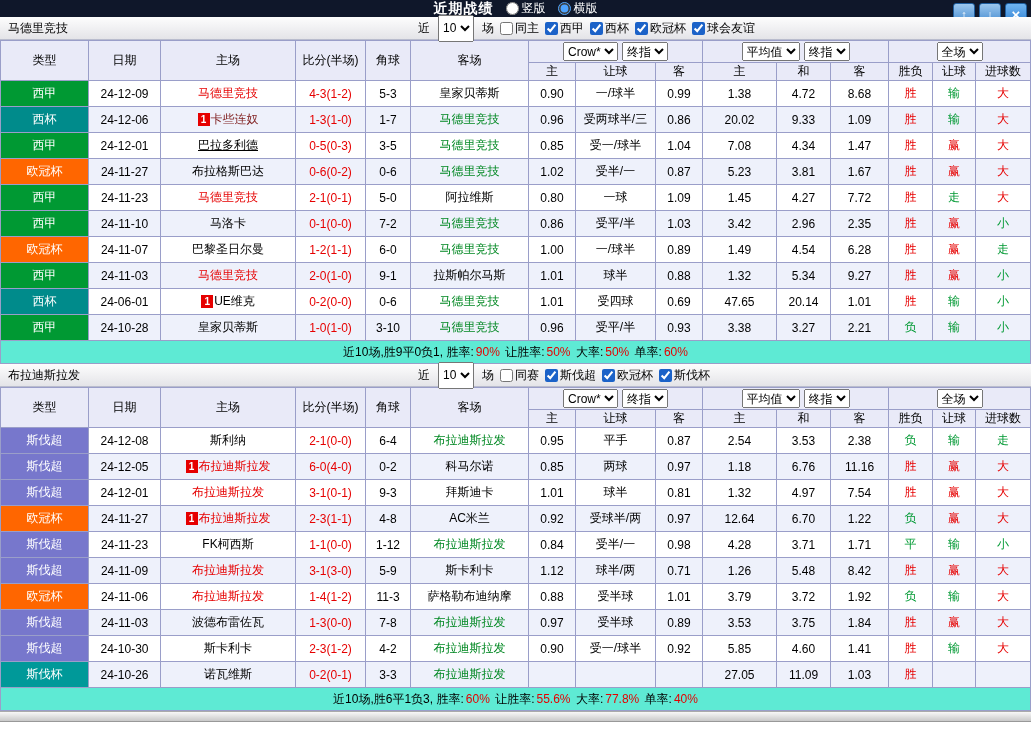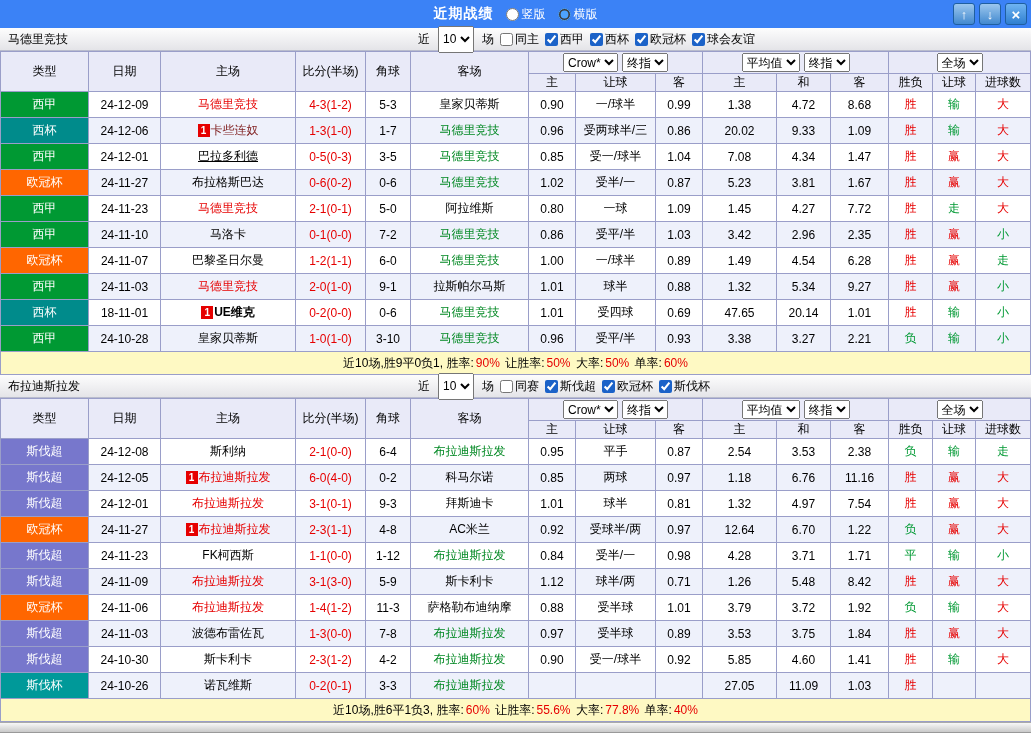--- a/index.html
+++ b/index.html
@@ -1,19 +1,19 @@
 <!DOCTYPE html>
 <html><head>
 <meta charset="utf-8">
 <style>
   *{box-sizing:border-box;margin:0;padding:0}
   html,body{background:#fff}
   body{width:1031px;font-family:"Liberation Sans","DejaVu Sans",sans-serif;font-size:12px;color:#000}
   
-  .topbar{height:28px;background:#3b82f6;position:relative;display:flex;align-items:center;color:#fff}
+  .topbar{height:17px;background:#0f172a;position:relative;display:flex;align-items:center;color:#fff}
   .topbar-center{position:absolute;left:0;right:0;display:flex;justify-content:center;align-items:center;gap:12px}
   .topbar-title{font-weight:bold;font-size:14px;letter-spacing:1px}
   .radio{display:inline-flex;align-items:center;gap:3px;font-size:12px;cursor:pointer}
   .radio input{accent-color:#4da3ff;margin:0}
   .topbar-btns{position:absolute;right:4px;top:3px;display:flex;gap:4px}
   .tb-btn{width:22px;height:22px;border:1px solid #1f5fa0;border-radius:3px;
           background:linear-gradient(#9cc7ee,#4289cf);color:#fff;font-size:13px;line-height:19px;
           text-align:center;cursor:pointer;padding:0;font-family:inherit}
   .tb-close{background:linear-gradient(#6fb4f2,#2f7fd0);font-size:15px;font-weight:bold}
   
@@ -32,21 +32,21 @@
   thead tr:last-child th{height:18px}
   th.selcell{padding:1px}
   .hdr-select{font-size:12px;height:19px;margin:0 2px;vertical-align:middle}
   tbody td{height:26px;font-size:12px;background:#fff}
   tr.alt td{background:#eef1fb}
   td.type-cell{color:#fff}
   td.score{color:#e60000}
   td.cream{background:#fdf8e1}
   .badge{display:inline-block;background:#e60000;color:#fff;font-size:10px;line-height:13px;height:13px;
          min-width:12px;margin-right:1px;font-weight:bold;vertical-align:middle}
-  tr.summary td{height:23px;background:#fef9c3}
+  tr.summary td{height:23px;background:#5eead4}
   tr.summary span{margin:0 1px}
   
   .bottom-strip{height:11px;background:linear-gradient(#f8f8f8,#c9c9c9);border-top:1px solid #aaa;border-bottom:1px solid #999}
 </style>
 </head>
 <body>
 
 <header class="topbar">
   <div class="topbar-center">
     <span class="topbar-title">近期战绩</span>
@@ -270,22 +270,22 @@
             <td>0.88</td>
             <td>1.32</td>
             <td>5.34</td>
             <td>9.27</td>
             <td style="color: rgb(230, 0, 0);">胜</td>
             <td style="color: rgb(230, 0, 0);">赢</td>
             <td style="color: rgb(0, 153, 51);">小</td>
           </tr>
           <tr>
             <td class="type-cell" style="background: rgb(0, 139, 139);">西杯</td>
-            <td>18-11-01</td>
-            <td><span class="badge">1</span><span style="color: rgb(0, 0, 0); font-weight: bold;">UE维克</span></td>
+            <td>24-06-01</td>
+            <td><span class="badge">1</span><span style="color: rgb(0, 0, 0);">UE维克</span></td>
             <td class="score">0-2(0-0)</td>
             <td>0-6</td>
             <td><span style="color: rgb(0, 136, 34);">马德里竞技</span></td>
             <td>1.01</td>
             <td>受四球</td>
             <td>0.69</td>
             <td>47.65</td>
             <td>20.14</td>
             <td>1.01</td>
             <td style="color: rgb(230, 0, 0);">胜</td>

